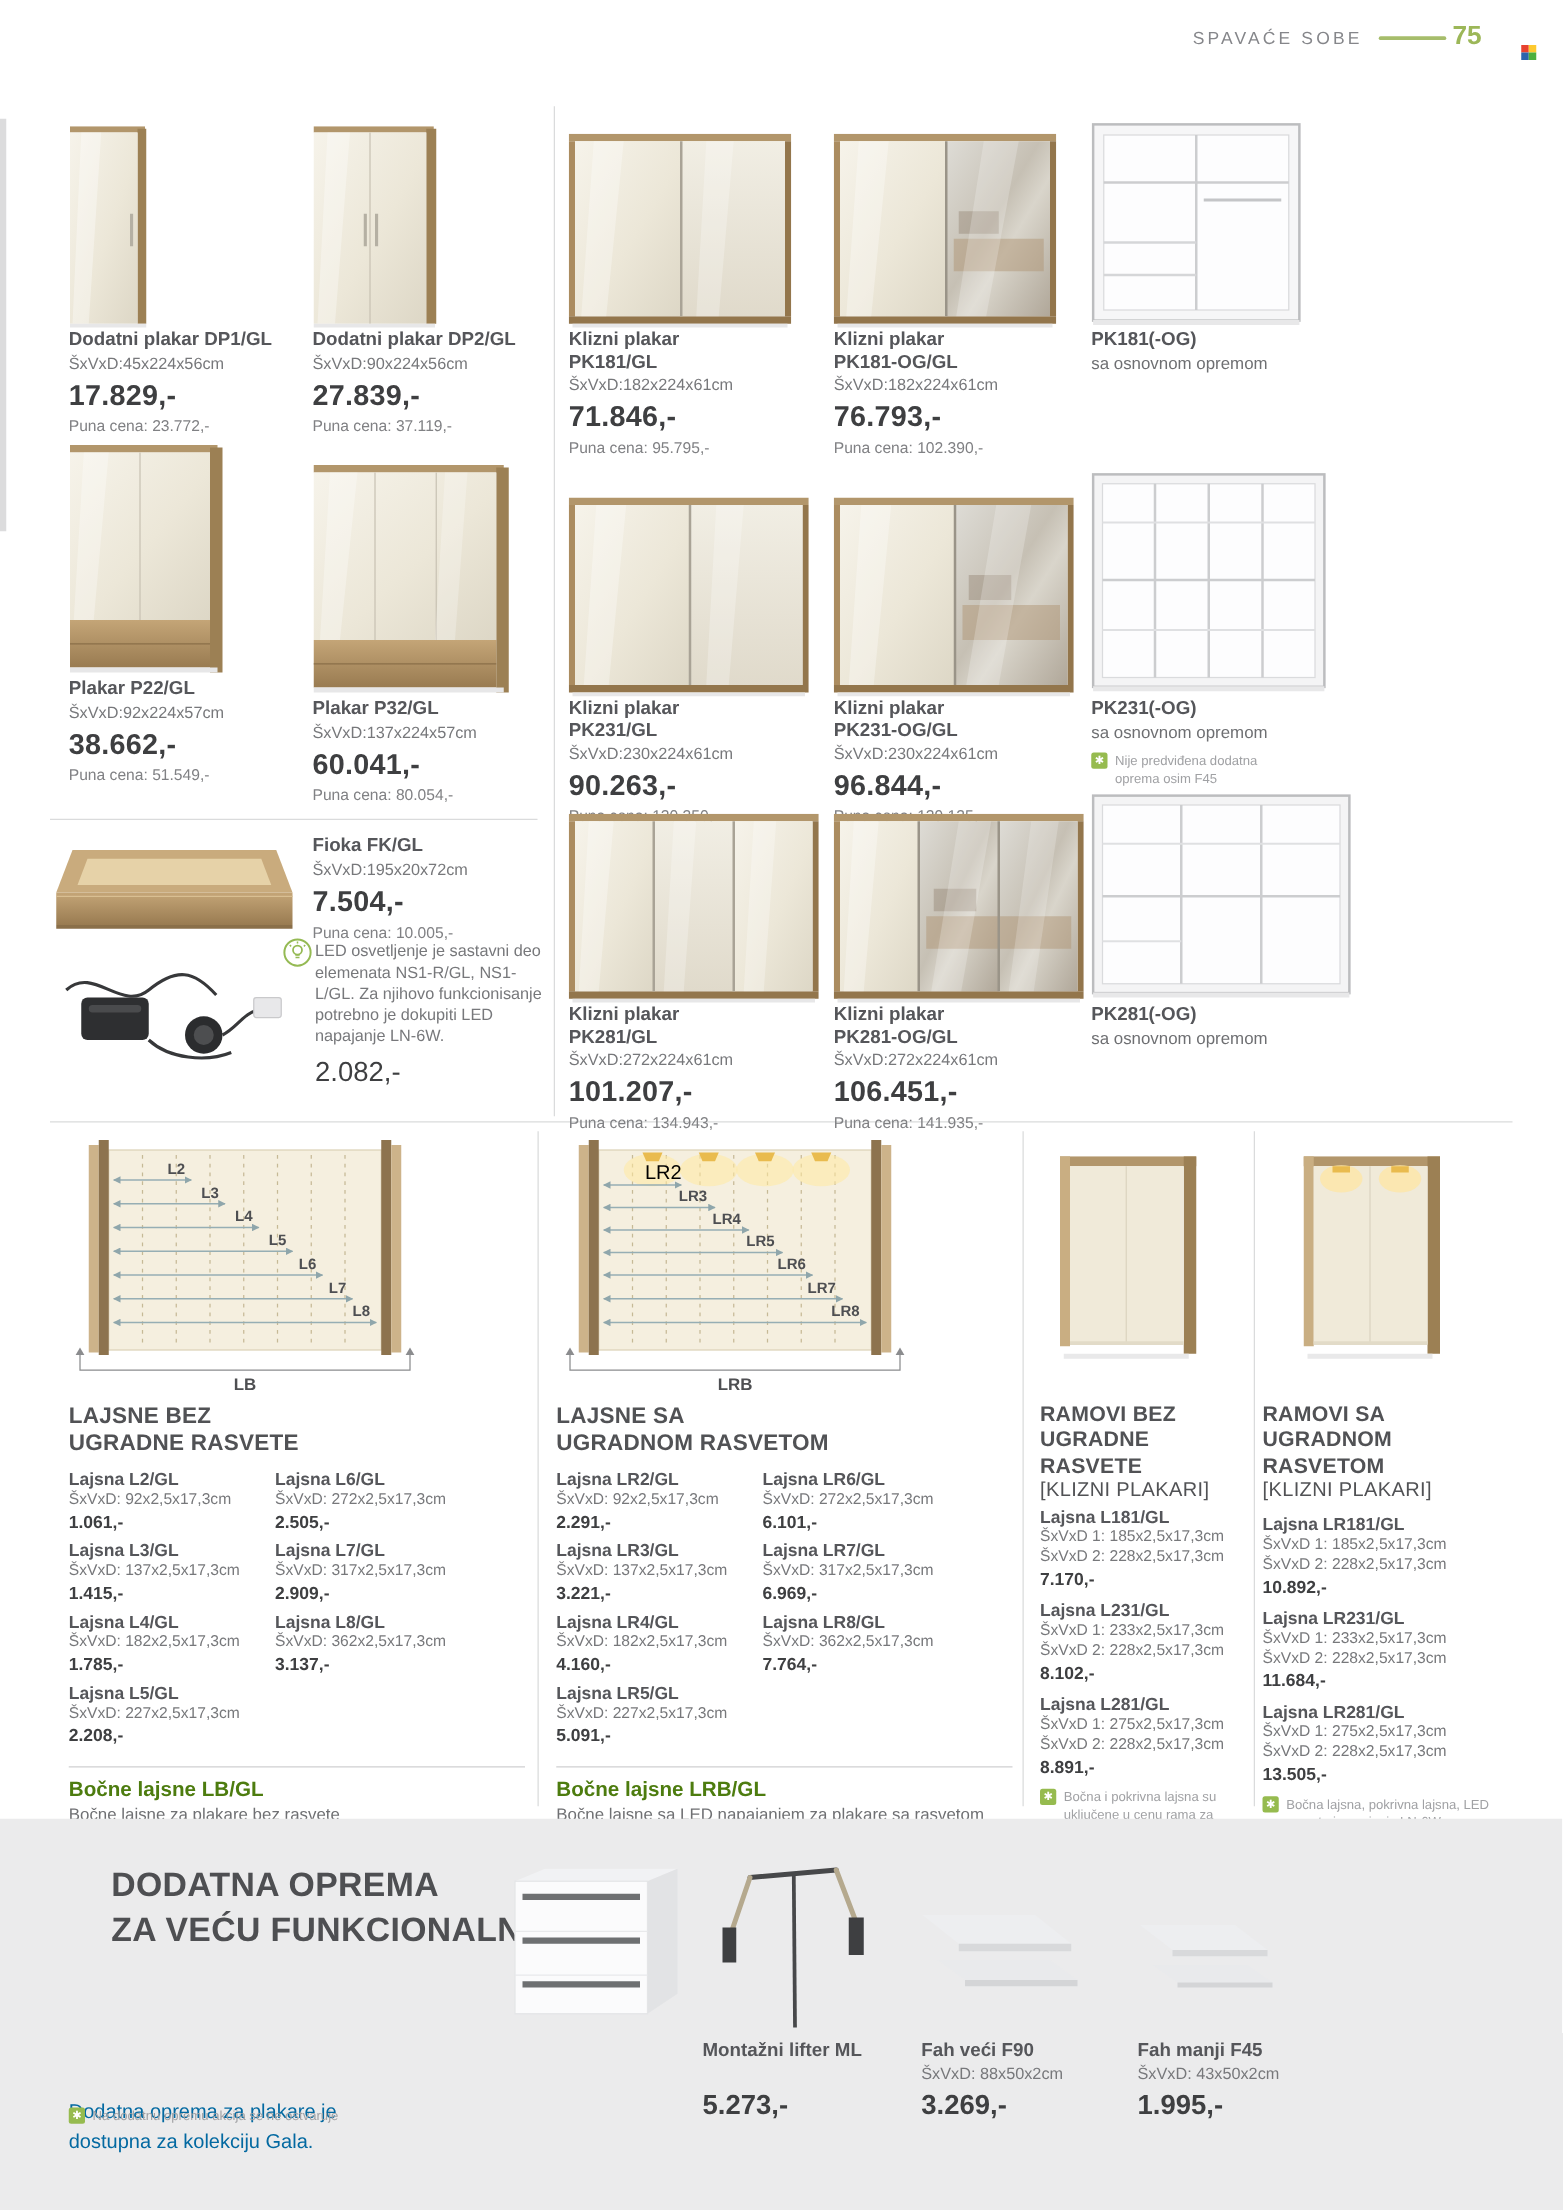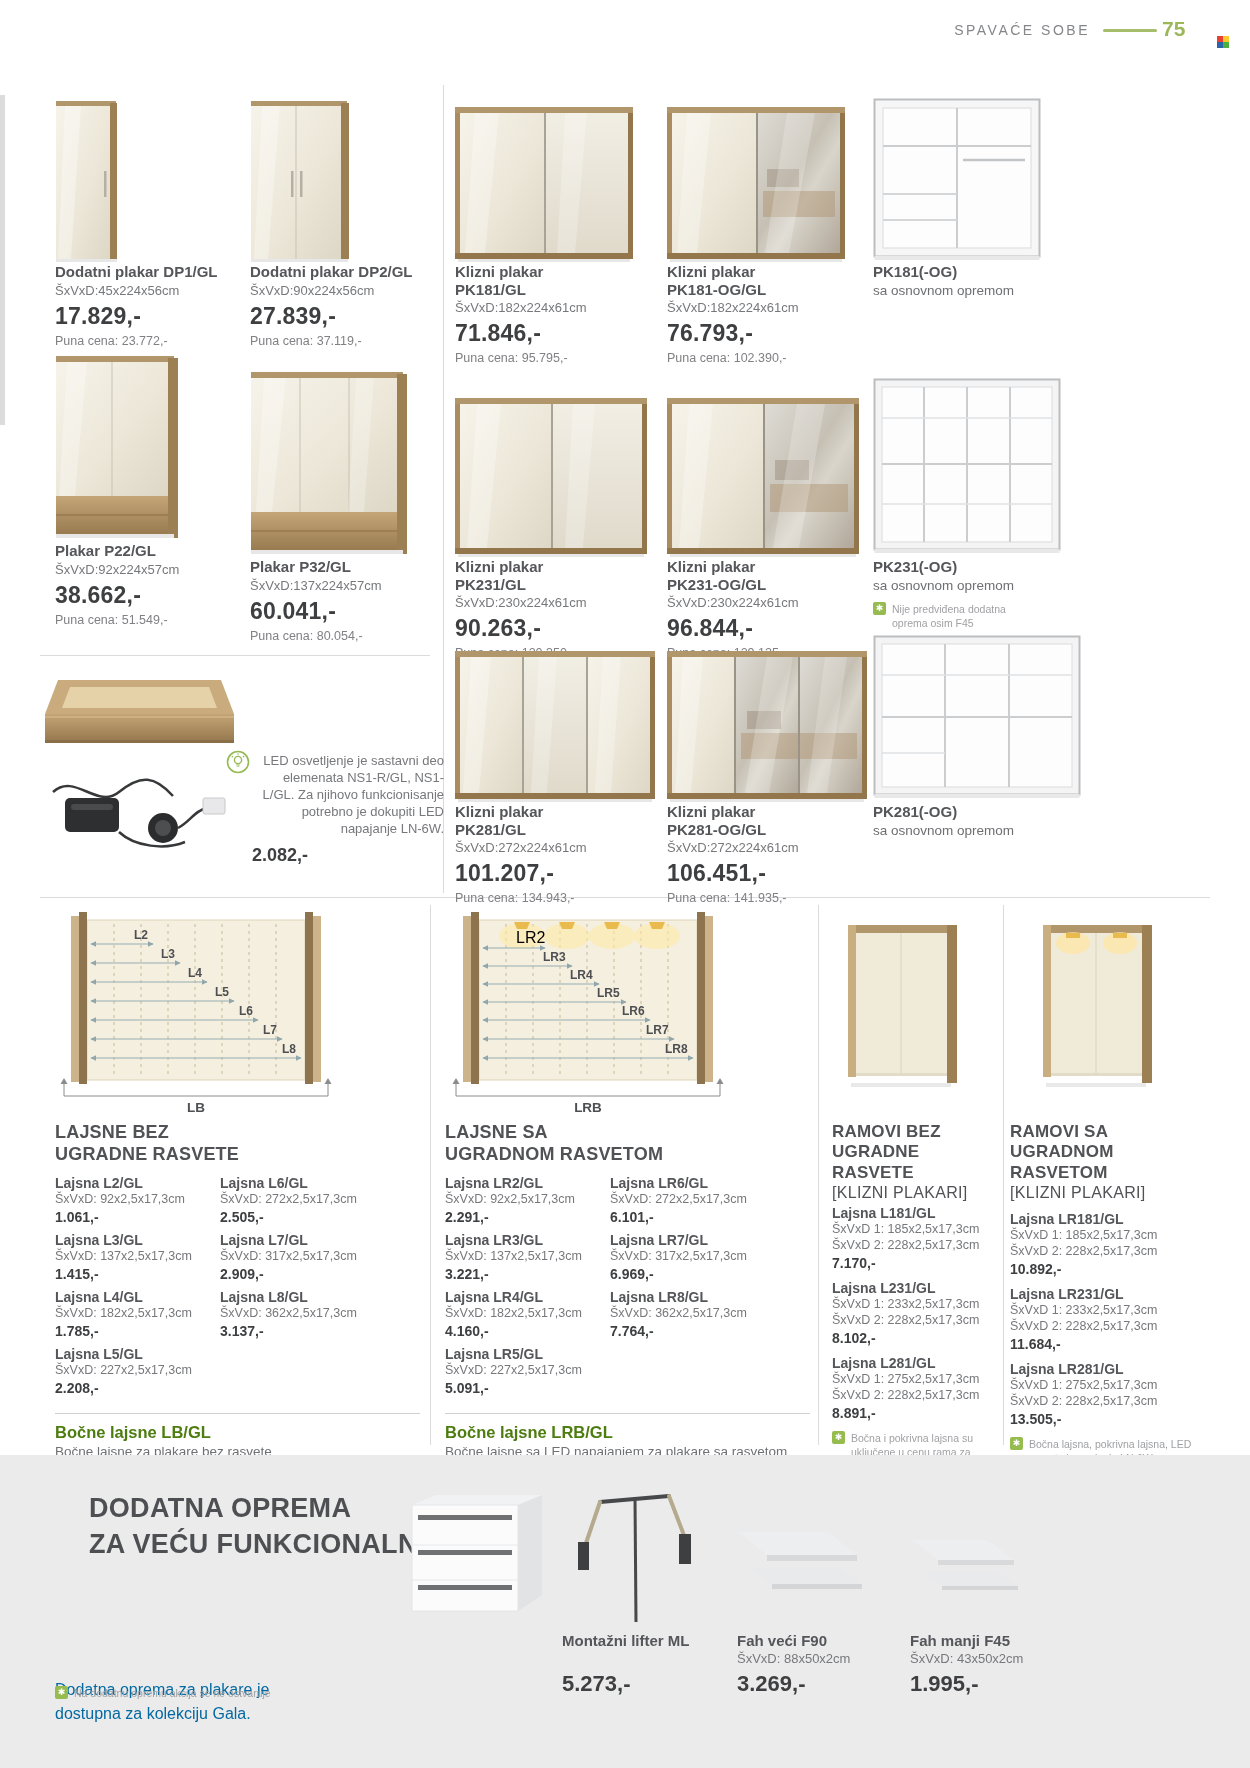--- a/index.html
+++ b/index.html
@@ -22,22 +22,22 @@
   .imgbox{display:flex;align-items:flex-end;}
   .p-name{font-weight:700;font-size:15px;line-height:1.18;color:#55565a;white-space:pre-line;}
   .p-sub{font-size:13.5px;color:#6e6f72;margin-top:2px;}
   .p-dims{font-size:13px;color:#77787b;margin-top:2px;}
   .p-price{font-size:23px;font-weight:700;color:#3e3f41;margin-top:5px;letter-spacing:.2px;}
   .p-full{font-size:12.5px;color:#808184;margin-top:4px;}
   .note{display:flex;gap:6px;margin-top:9px;font-size:10.5px;line-height:1.35;color:#a0a1a4;}
   .star{flex:0 0 13px;width:13px;height:13px;border-radius:2px;background:#96bb4f;color:#fff;
         font-size:9px;line-height:13px;text-align:center;}
   
-  .led-text{font-size:13px;line-height:1.3;color:#77787b;text-align:right;}
-  .led-price{font-size:18px;font-weight:700;color:#3e3f41;margin-top:8px;}
+  .led-text{font-size:13px;line-height:1.3;color:#77787b;}
+  .led-price{font-size:22px;font-weight:400;color:#3e3f41;margin-top:8px;}
   
   .col-head{font-weight:700;font-size:18px;line-height:1.2;letter-spacing:.2px;color:#515255;white-space:pre-line;}
   .col-head2{font-size:16px;color:#515255;letter-spacing:.3px;margin-top:1px;}
   .lcols{display:flex;margin-top:10px;justify-content:space-between;}
   .lcol-a{width:160px;}
   .lcol-b{width:200px;}
   .l-item{margin-bottom:6px;}
   .l-name{font-weight:700;font-size:14px;color:#55565a;line-height:1.15;}
   .l-dims{font-size:12.5px;color:#77787b;line-height:1.2;margin-top:1px;}
   .l-price{font-weight:700;font-size:14px;color:#3e3f41;margin-top:2px;line-height:1.2;}
@@ -316,20 +316,26 @@
   </div>
 </div>
 
 <svg class="abs" style="left:42px;top:672px" width="195" height="78" viewBox="0 0 195 78">
   <polygon points="16,8 179,8 192,42 3,42" fill="#c9ab7d"></polygon>
   <polygon points="28,15 167,15 175,36 20,36" fill="#e6d2a8"></polygon>
   <rect x="3" y="42" width="189" height="26" fill="url(#gWood)"></rect>
   <line x1="3" y1="45" x2="192" y2="45" stroke="#d9bf92"></line>
   <rect x="3" y="68" width="189" height="3" fill="#8a6f49"></rect>
 </svg>
+<div class="card" style="left:250px;top:668px;width:185px">
+  <div class="p-name">Fioka FK/GL</div>
+  <div class="p-dims">ŠxVxD:195x20x72cm</div>
+  <div class="p-price">7.504,-</div>
+  <div class="p-full">Puna cena: 10.005,-</div>
+</div>
 
 <svg class="abs" style="left:226px;top:750px" width="24" height="24" viewBox="0 0 24 24">
   <circle cx="12" cy="12" r="10.5" fill="none" stroke="#95ba54" stroke-width="1.6"></circle>
   <circle cx="12" cy="10" r="3.6" fill="none" stroke="#95ba54" stroke-width="1.4"></circle>
   <path d="M10.2,14h3.6 M10.4,16h3.2" stroke="#95ba54" stroke-width="1.2"></path>
   <path d="M12,3.2v1.6 M5.8,6l1.1,1.1 M18.2,6l-1.1,1.1" stroke="#95ba54" stroke-width="1.2"></path>
 </svg>
 <svg class="abs" style="left:45px;top:762px" width="182" height="95" viewBox="0 0 182 95">
   <path d="M8,30 C30,10 52,48 74,30 S110,14 128,34" stroke="#37383a" stroke-width="2.5" fill="none"></path>
   <rect x="20" y="36" width="54" height="34" rx="5" fill="#2e2f31"></rect>

